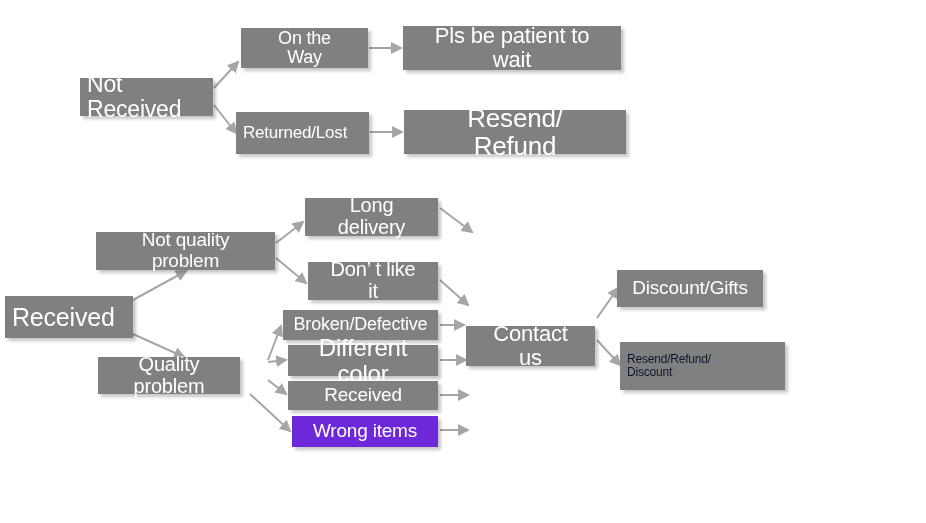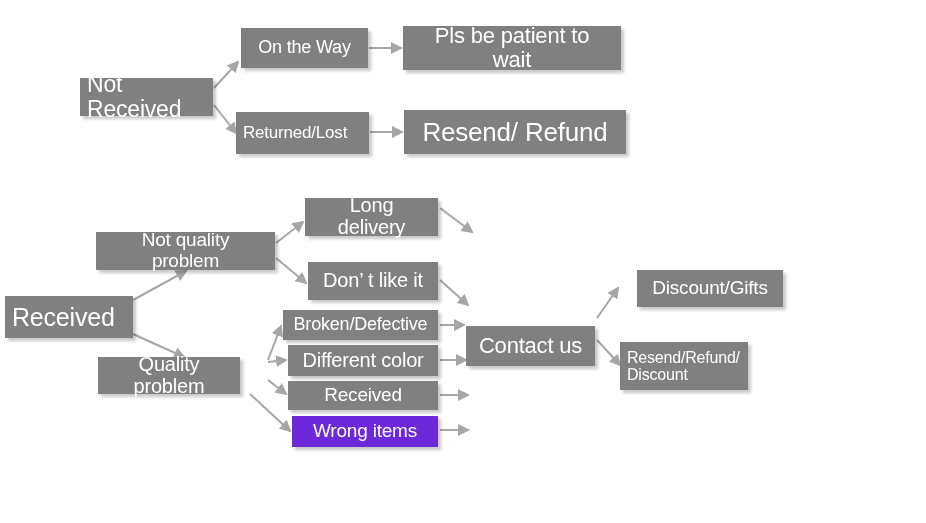--- a/index.html
+++ b/index.html
@@ -20,21 +20,21 @@
     background: #808080;
     color: #ffffff;
     box-sizing: border-box;
     display: flex;
     align-items: center;
     justify-content: center;
     text-align: center;
     line-height: 1.08;
     letter-spacing: -0.2px;
     box-shadow: 3px 3px 3px rgba(0,0,0,0.22);
-    padding: 0 12px;
+    padding: 0 20px;
     white-space: pre-line;
     font-weight: 400;
   }
   .node.left-align {
     justify-content: flex-start;
     text-align: left;
     padding-left: 7px;
   }
   svg.links {
     position: absolute;
@@ -84,21 +84,21 @@
       <div class="node" style="left: 241px; top: 28px; width: 127px; height: 40px; font-size: 18px; background: rgb(128, 128, 128); color: rgb(255, 255, 255);">On the Way</div>
       <div class="node" style="left: 403px; top: 26px; width: 218px; height: 44px; font-size: 22px; background: rgb(128, 128, 128); color: rgb(255, 255, 255);">Pls be patient to wait</div>
       <div class="node left-align" style="left: 236px; top: 112px; width: 133px; height: 42px; font-size: 17px; background: rgb(128, 128, 128); color: rgb(255, 255, 255);">Returned/Lost</div>
       <div class="node" style="left: 404px; top: 110px; width: 222px; height: 44px; font-size: 26px; background: rgb(128, 128, 128); color: rgb(255, 255, 255);">Resend/ Refund</div>
       <div class="node left-align" style="left: 5px; top: 296px; width: 128px; height: 42px; font-size: 25px; background: rgb(128, 128, 128); color: rgb(255, 255, 255);">Received</div>
       <div class="node" style="left: 96px; top: 232px; width: 179px; height: 38px; font-size: 19px; background: rgb(128, 128, 128); color: rgb(255, 255, 255);">Not quality problem</div>
       <div class="node" style="left: 98px; top: 357px; width: 142px; height: 37px; font-size: 20px; background: rgb(128, 128, 128); color: rgb(255, 255, 255);">Quality problem</div>
       <div class="node" style="left: 305px; top: 198px; width: 133px; height: 38px; font-size: 20px; background: rgb(128, 128, 128); color: rgb(255, 255, 255);">Long delivery</div>
       <div class="node" style="left: 308px; top: 262px; width: 130px; height: 38px; font-size: 20px; background: rgb(128, 128, 128); color: rgb(255, 255, 255);">Don’  t like it</div>
       <div class="node" style="left: 283px; top: 310px; width: 155px; height: 30px; font-size: 18px; background: rgb(128, 128, 128); color: rgb(255, 255, 255);">Broken/Defective</div>
-      <div class="node" style="left: 288px; top: 345px; width: 150px; height: 31px; font-size: 20px; background: rgb(128, 128, 128); color: rgb(255, 255, 255);">Different color</div>
+      <div class="node" style="left: 288px; top: 345px; width: 150px; height: 31px; font-size: 24px; background: rgb(128, 128, 128); color: rgb(255, 255, 255);">Different color</div>
       <div class="node" style="left: 288px; top: 381px; width: 150px; height: 29px; font-size: 19px; background: rgb(128, 128, 128); color: rgb(255, 255, 255);">Received</div>
       <div class="node" style="left: 292px; top: 416px; width: 146px; height: 31px; font-size: 19px; background: #6d28d9; color: rgb(255, 255, 255);">Wrong items</div>
       <div class="node" style="left: 466px; top: 310px; width: 129px; height: 40px; font-size: 22px; background: rgb(128, 128, 128); color: rgb(255, 255, 255); margin-top: 16px;">Contact us</div>
-      <div class="node" style="left: 617px; top: 270px; width: 146px; height: 37px; font-size: 19px; background: rgb(128, 128, 128); color: rgb(255, 255, 255); margin-left: 20px;">Discount/Gifts</div>
-      <div class="node left-align" style="left: 620px; top: 342px; width: 128px; height: 48px; font-size: 16px; background: rgb(128, 128, 128); color: #ffffff;">Resend/Refund/
+      <div class="node" style="left: 617px; top: 270px; width: 146px; height: 37px; font-size: 19px; background: rgb(128, 128, 128); color: rgb(255, 255, 255);">Discount/Gifts</div>
+      <div class="node left-align" style="left: 620px; top: 342px; width: 165px; height: 48px; font-size: 12px; background: rgb(128, 128, 128); color: #0f172a;">Resend/Refund/
 Discount</div>
     </div>
 </div>
 
 </body></html>

